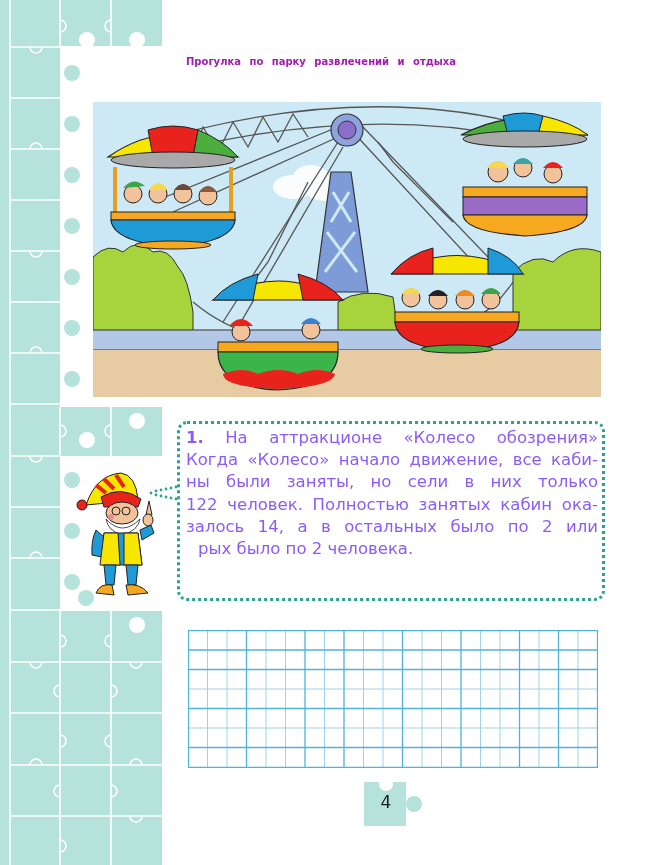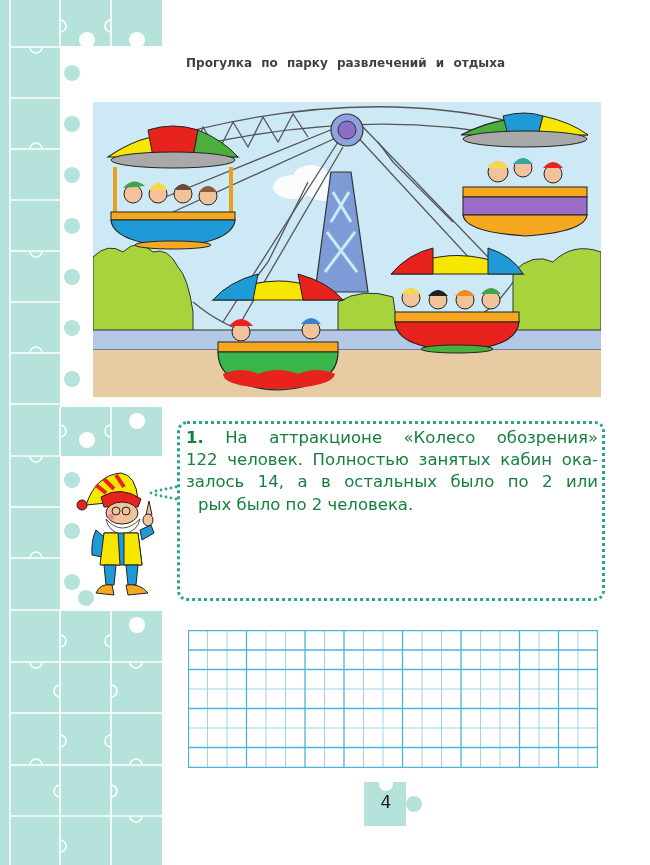--- a/index.html
+++ b/index.html
@@ -1,22 +1,22 @@
 <!DOCTYPE html>
 <html><head>
 <meta charset="utf-8">
 <style>
   html, body { margin:0; padding:0; }
   body { width:650px; height:865px; position:relative; overflow:hidden; background:#ffffff; font-family:"DejaVu Sans", sans-serif; }
   .abs { position:absolute; }
   #puzzle { left:0; top:0; width:200px; height:865px; }
-  #title { left:186px; top:56px; width:410px; font-family:"DejaVu Sans", sans-serif; font-weight:bold; font-size:12px; color:#404040; word-spacing:5px; white-space:nowrap; }
+  #title { left:186px; top:56px; width:410px; font-family:"DejaVu Sans", sans-serif; font-weight:bold; font-size:10px; color:#a21caf; word-spacing:5px; white-space:nowrap; }
   #illustration { left:93px; top:102px; width:508px; height:295px; overflow:hidden; }
   #task-box { left:177px; top:421px; width:428px; height:180px; border:3px dotted #2aa38f; border-radius:10px; box-sizing:border-box; }
-  #task-text { left:186px; top:427px; width:412px; font-family:"DejaVu Sans", sans-serif; font-size:16.5px; line-height:22.2px; color:#15803d; text-align:justify; }
+  #task-text { left:186px; top:427px; width:412px; font-family:"DejaVu Sans", sans-serif; font-size:16.5px; line-height:22.2px; color:#8b5cf6; text-align:justify; }
   #task-text .line { display:block; text-align:justify; text-align-last:justify; height:22.2px; white-space:nowrap; }
   #task-text .line.last { text-align-last:left;margin-left:12px; }
   #task-text .num { font-weight:bold; }
   #gnome { left:66px; top:465px; width:100px; height:140px; }
   #grid { left:188px; top:630px; width:410px; height:138px; }
   #page-number { left:371px; top:792px; width:30px; text-align:center; font-family:"DejaVu Sans", sans-serif; font-size:17px; color:#1e1e1e; }
 </style>
 </head>
 <body>
 
@@ -233,20 +233,22 @@
     <circle cx="8" cy="10" r="1.4"></circle>
       <circle cx="13" cy="11" r="1.4"></circle>
       <circle cx="18" cy="12" r="1.4"></circle>
       <circle cx="23" cy="13" r="1.4"></circle>
       <circle cx="28" cy="14" r="1.4"></circle>
   </g>
 </svg>
 
 <div id="task-text" class="abs">
   <span class="line"><span class="num">1.</span> <span>На аттракционе «Колесо обозрения»</span></span>
+  <span class="line">Когда «Колесо» начало движение, все каби-</span>
+  <span class="line">ны были заняты, но сели в них только</span>
   <span class="line">122 человек. Полностью занятых кабин ока-</span>
   <span class="line">залось 14, а в остальных было по 2 или</span>
   <span class="line last">рых было по 2 человека.</span>
 </div>
 
 <svg id="gnome" class="abs" viewBox="0 0 100 140" width="100" height="140">
 
   <path d="M20 40 Q30 10 55 8 Q70 10 72 35 Z" fill="#f6e600" stroke="#222" stroke-width="1"></path>
   <path d="M30 20 L40 28 M38 14 L48 24 M50 10 L58 22" stroke="#e8221d" stroke-width="4"></path>
   <circle cx="16" cy="40" r="5" fill="#e8221d" stroke="#222" stroke-width="1"></circle>

